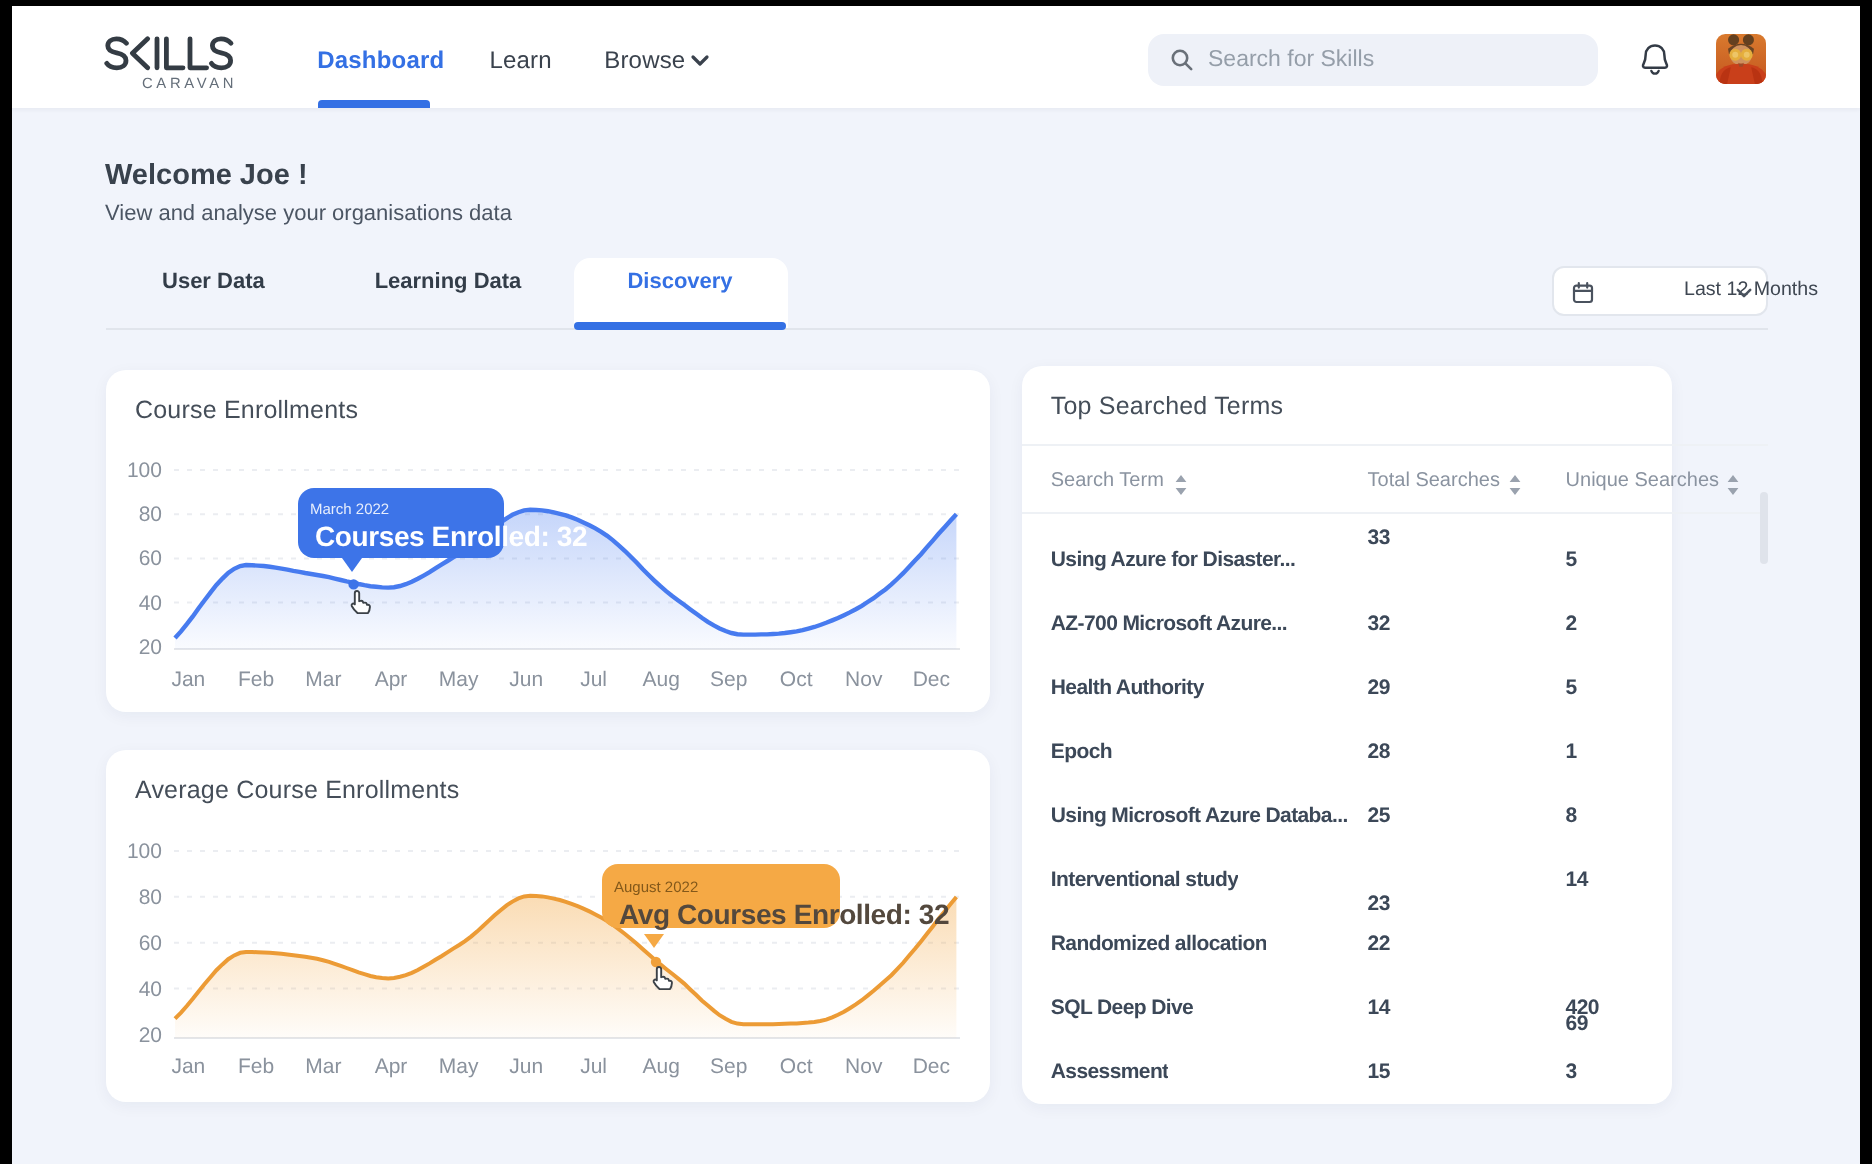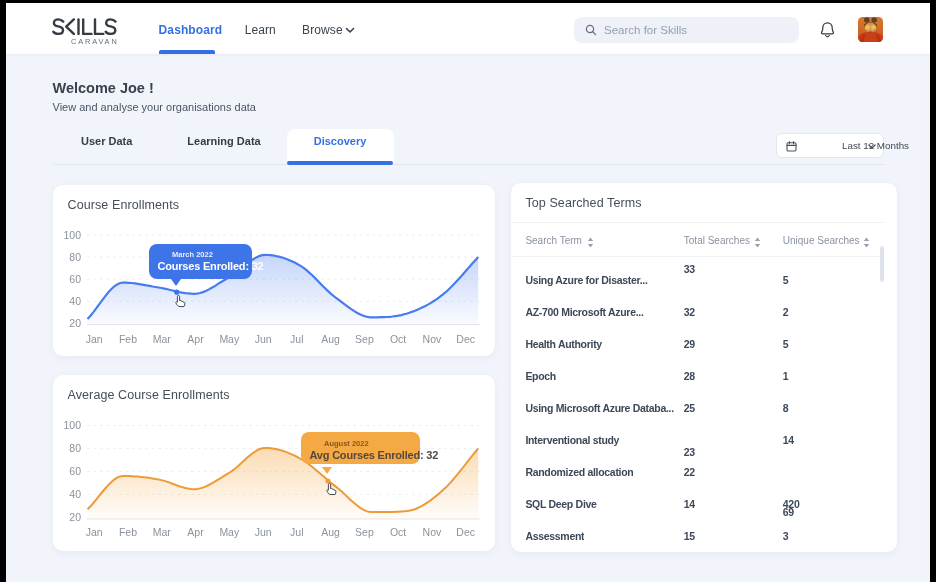--- a/index.html
+++ b/index.html
@@ -21,26 +21,26 @@
   .tab { position:absolute; top:138px; transform:translate(-50%,-50%); font-size:11px; white-space:nowrap; font-weight:bold; color:#333d49; }
   #tabline { position:absolute; left:46.5px; top:160.5px; width:831px; height:1px; background:#e1e5ec; }
   #tab-white { position:absolute; left:280.8px; top:125.5px; width:107px; height:36px; background:#fff; border-radius:8px 8px 0 0; }
   #tab-blue { position:absolute; left:280.8px; top:158.4px; width:106px; height:3.2px; background:#3470e4; border-radius:2px; }
   #select { position:absolute; left:769.5px; top:129.5px; width:108px; height:25.5px; background:#fff; border:1px solid #e2e6ed; border-radius:6px; }
   #select span { position:absolute; left:23.5px; top:50%; transform:translateY(-50%); font-size:9.8px; white-space:nowrap; color:#3f4752;padding-left:42px; }
   
   .card { position:absolute; background:#fff; border-radius:10px; box-shadow:0 2px 8px rgba(25,40,70,0.05); }
   #card1 { left:46.5px; top:181.5px; width:442.5px; height:171.5px; }
   #card2 { left:46.5px; top:372px; width:442.5px; height:176.3px; }
-  #card3 { left:505px; top:179.5px; width:386px; height:369.5px; }
+  #card3 { left:505px; top:179.5px; width:325px; height:369.5px; }
   .cardtitle { position:absolute; left:15px; top:13px; font-size:12.5px; color:#454e59; font-weight:500; letter-spacing:0.1px; }
   
   .tt { position:absolute; border-radius:8px; }
-  .tt .l1 { position:absolute; left:23px; top:6.5px; font-size:7.5px; white-space:nowrap;font-weight:bold; }
-  .tt .l2 { position:absolute; left:8.5px; top:16.5px; font-size:11px; font-weight:bold; white-space:nowrap; letter-spacing:-0.2px; }
+  .tt .l1 { position:absolute; left:6px; top:6.5px; font-size:7.5px; white-space:nowrap; }
+  .tt .l2 { position:absolute; left:8.5px; top:16.5px; font-size:14px; font-weight:bold; white-space:nowrap; letter-spacing:-0.2px; }
   #tt1 { left:96.5px; top:59.2px; width:102.5px; height:35.2px; background:#3d74e8; }
   #tt1 .l1 { color:rgba(255,255,255,0.88); }
   #tt1 .l2 { color:#fff; }
   #tt1-tail { position:absolute; left:118.3px; top:94px; width:0; height:0; border-left:5px solid transparent; border-right:5px solid transparent; border-top:7px solid #3d74e8; }
   #tt2 { left:248.5px; top:57px; width:119px; height:32px; background:#f5a945; }
   #tt2 .l1 { color:rgba(92,62,12,0.75); }
   #tt2 .l2 { color:#53483d; }
   #tt2-tail { position:absolute; left:269.8px; top:92.2px; width:0; height:0; border-left:5px solid transparent; border-right:5px solid transparent; border-top:7px solid #f5a945; }
   
   .divider { position:absolute; left:0; width:373px; height:1px; background:#eef1f5; }

